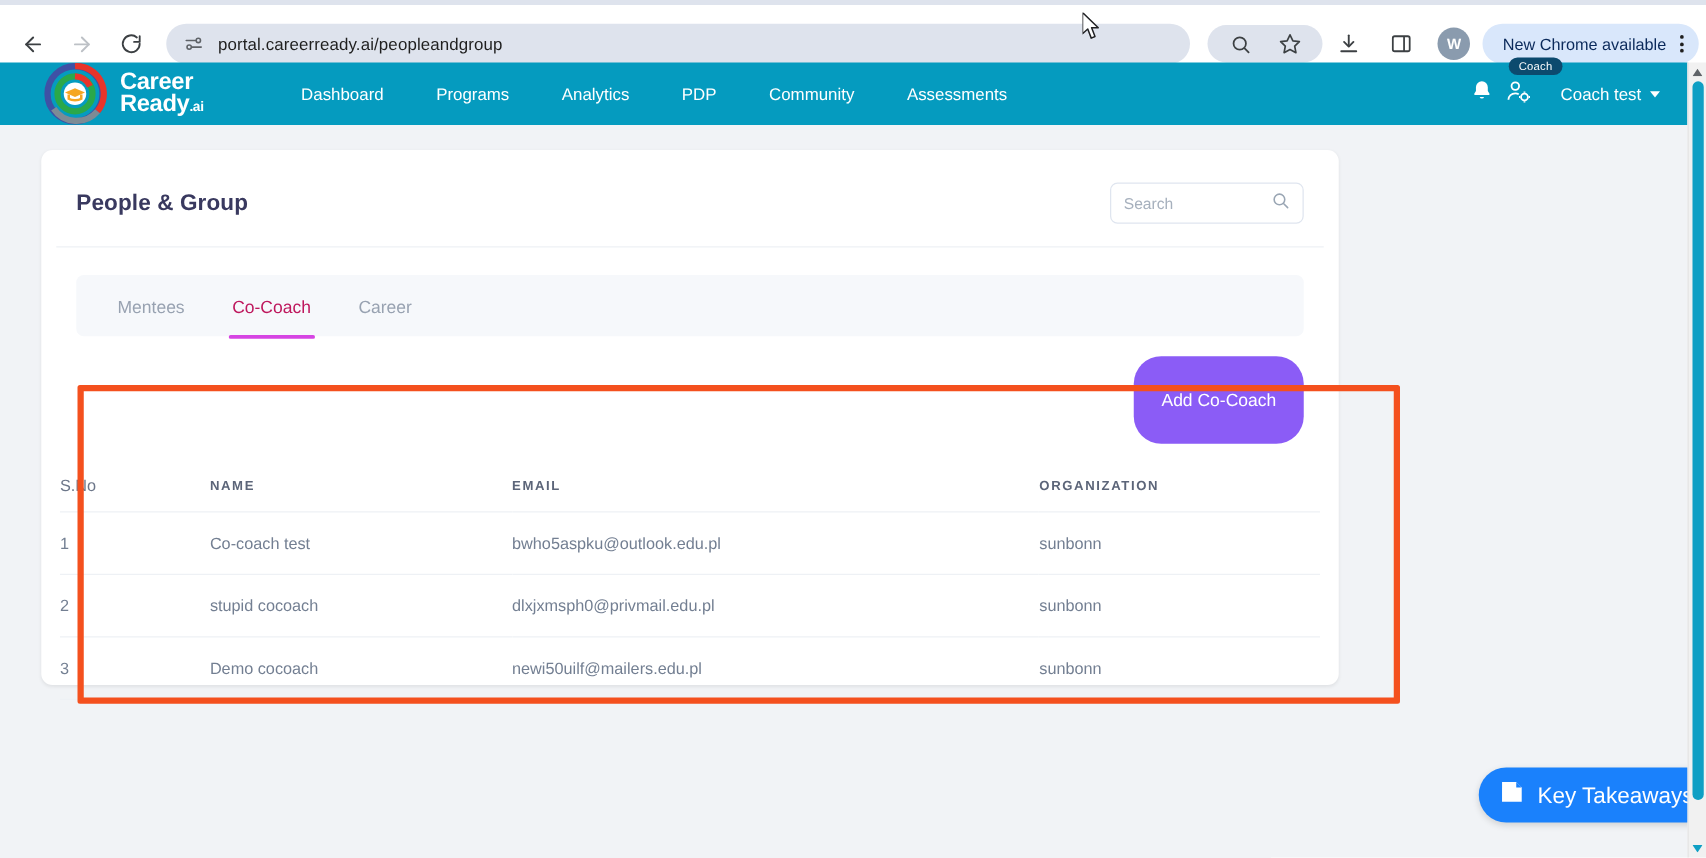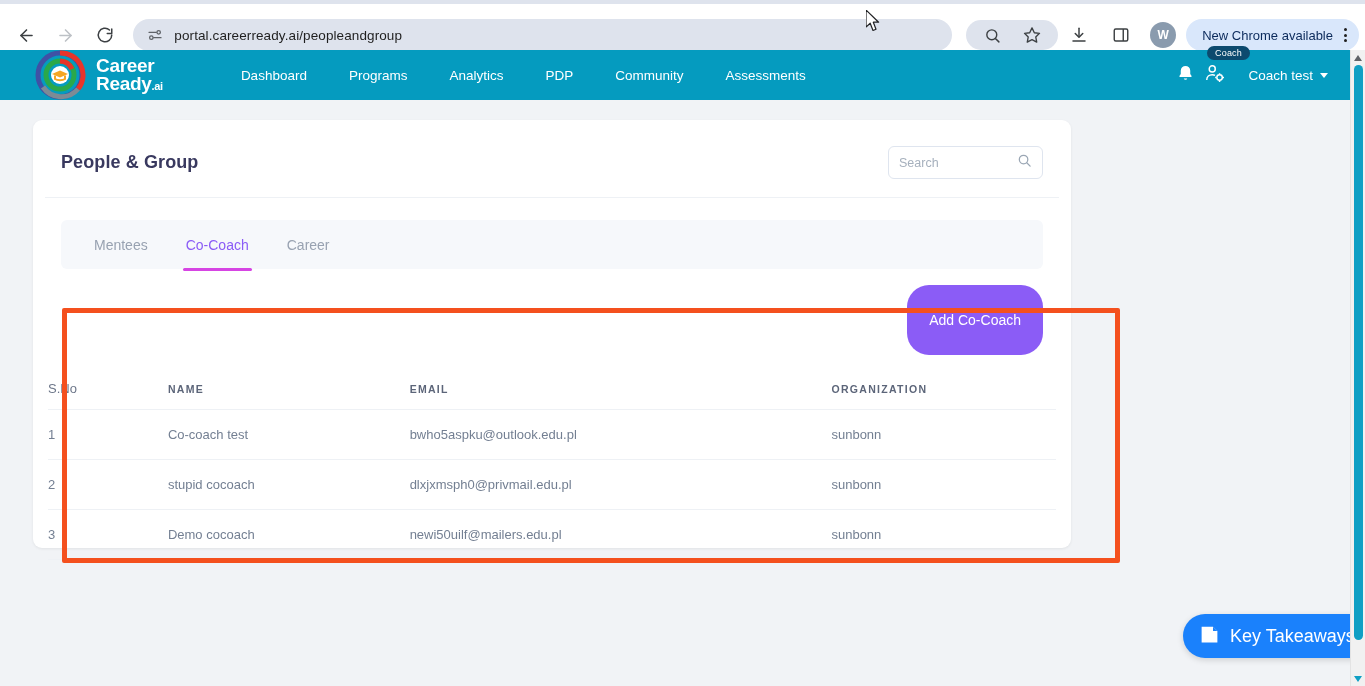--- a/index.html
+++ b/index.html
@@ -136,21 +136,21 @@
 
   .tabs-bar {
     margin: 22px 28px 0 28px; height: 49px;
     background: #f6f8fb; border-radius: 6px;
     display: flex; align-items: center; padding-left: 14px;
   }
   .tab {
     position: relative; font-size: 14px; color: #98a2b1;
     margin: 0 16px; padding: 13px 3px; white-space: nowrap;
   }
-  .tab.active { color: #8b5cf6; }
+  .tab.active { color: #be185d; }
   .tab.active::after {
     content: ""; position: absolute; left: 0; right: 0; bottom: -5px;
     height: 3px; background: #d645e3; border-radius: 2px;
   }
 
   .btn-row { display: flex; justify-content: flex-end; padding: 16px 28px 0 0; }
   .btn-primary {
     background: #8b5cf6; color: #ffffff; border: none;
     font-size: 14px; font-family: "Liberation Sans", sans-serif;
     border-radius: 22px; padding: 27px 22px; cursor: pointer;

